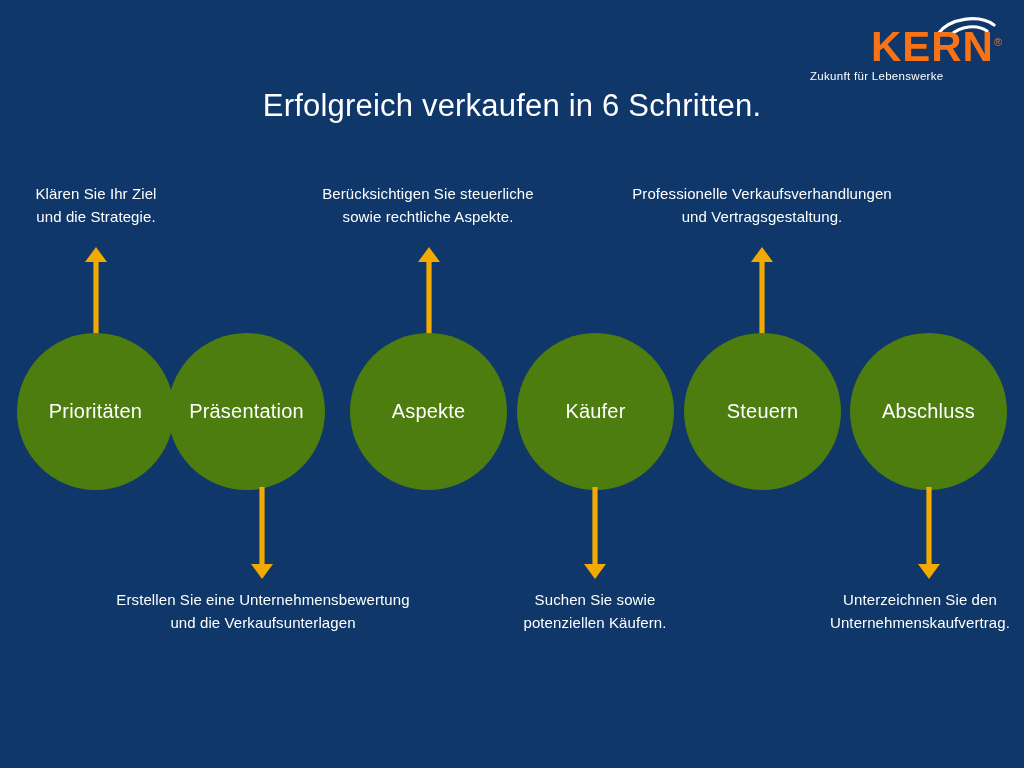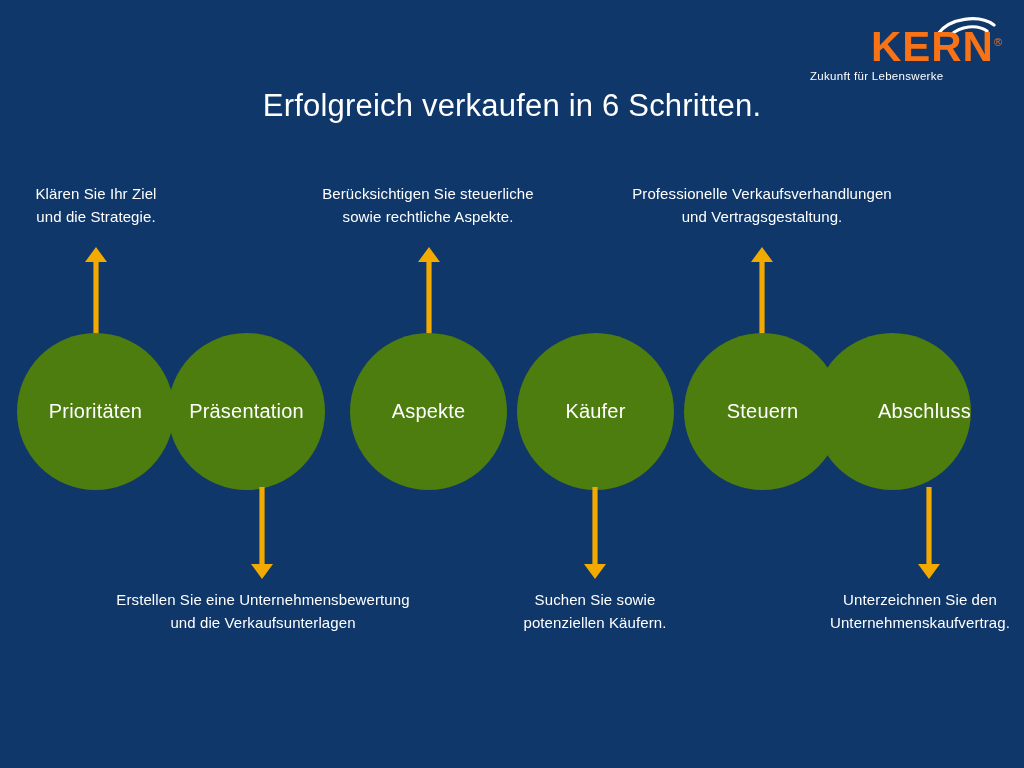--- a/index.html
+++ b/index.html
@@ -98,21 +98,21 @@
     font-size: 20px;
     letter-spacing: 0.2px;
     text-align: center;
     white-space: nowrap;
   }
   .c0 { left: 17px;  }
   .c1 { left: 168px; }
   .c2 { left: 350px; }
   .c3 { left: 517px; }
   .c4 { left: 684px; }
-  .c5 { left: 814px; justify-content: flex-end; }
+  .c5 { left: 850px; }
 
   
   .arrow {
     position: absolute;
     width: 24px;
   }
   .arrow svg { display: block; }
 
   .arrow-up   { top: 247px; height: 90px; }
   .arrow-down { top: 487px; height: 92px; }

